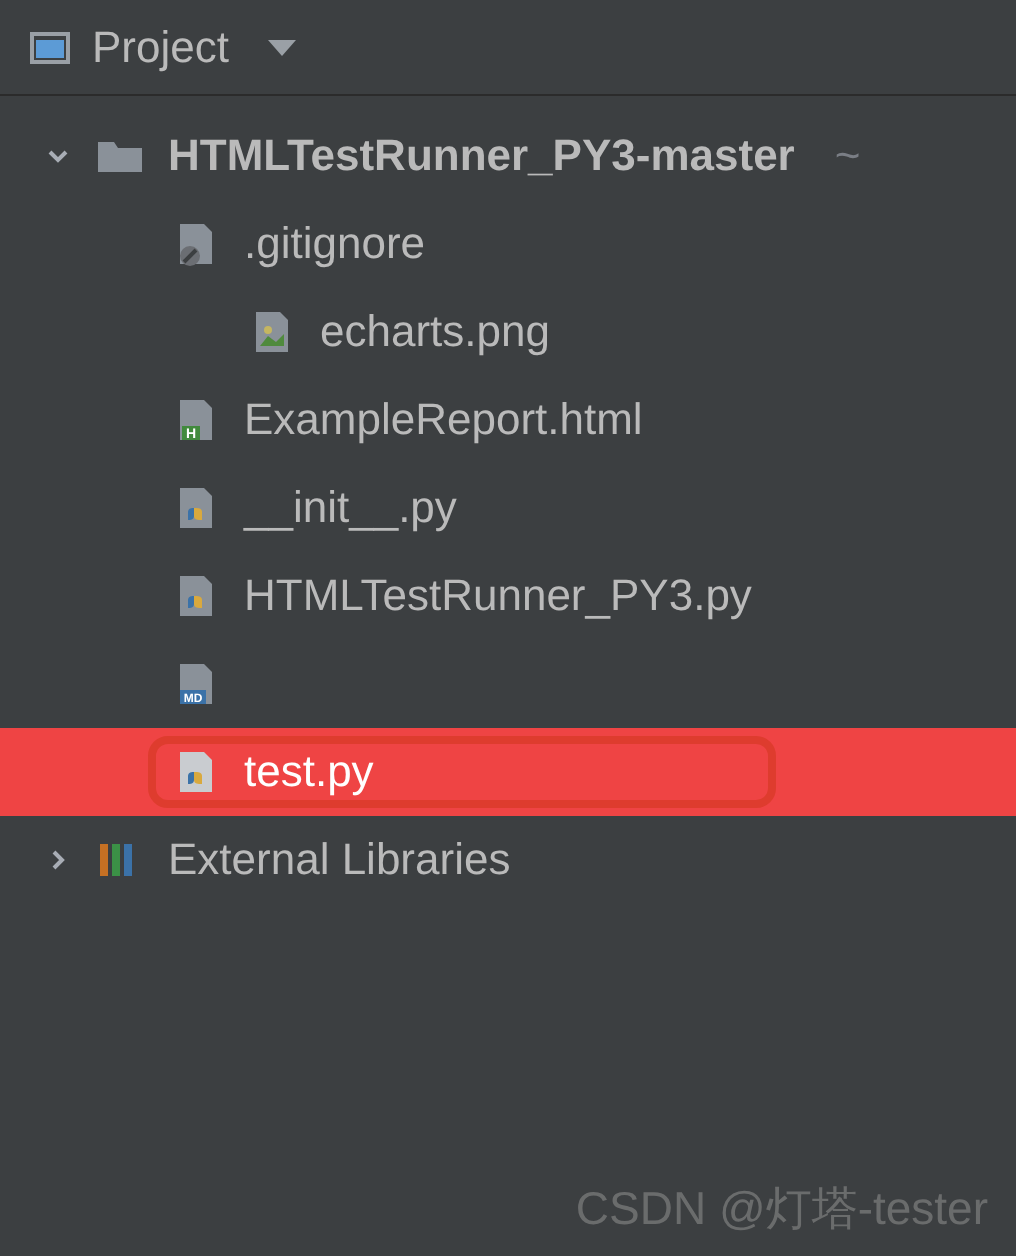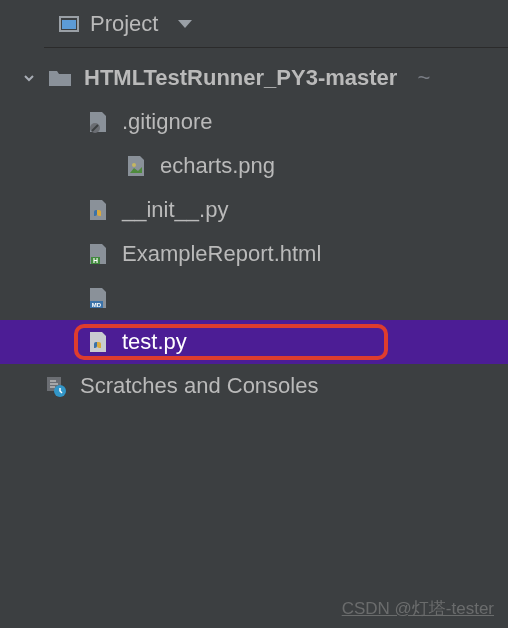--- a/index.html
+++ b/index.html
@@ -17,21 +17,20 @@
       overflow: hidden;
       position: relative;
     }
     .header {
       display: flex;
       align-items: center;
       height: 48px;
       padding: 0 14px;
       border-bottom: 1px solid #2b2b2b;
       gap: 10px;
-      margin-left: 44px;
     }
     .header-icon {
       width: 22px;
       height: 22px;
       display: flex;
       align-items: center;
       justify-content: center;
     }
     .header-title {
       color: #bababa;
@@ -50,21 +49,21 @@
     }
     .tree-row {
       display: flex;
       align-items: center;
       height: 44px;
       white-space: nowrap;
       gap: 12px;
       position: relative;
     }
     .tree-row.selected {
-      background: #4c1d95;
+      background: #ef4444;
     }
     .tree-row.selected .label {
       color: #ffffff;
     }
     .highlight-box {
       position: absolute;
       left: 74px;
       top: 4px;
       width: 314px;
       height: 36px;
@@ -96,23 +95,22 @@
     }
     .tilde {
       color: #7a7e85;
       margin-left: 8px;
     }
     .watermark {
       position: absolute;
       bottom: 8px;
       right: 14px;
       color: #8a8a8a;
-      font-size: 17px;
+      font-size: 23px;
       opacity: 0.6;
-      text-decoration: underline;
     }
   </style>
 </head>
 <body>
 
 <div class="header">
   <span class="header-icon">
     <svg width="22" height="22" viewBox="0 0 22 22">
       <rect x="2" y="4" width="18" height="14" fill="none" stroke="#9aa0a6" stroke-width="2"></rect>
       <rect x="4" y="7" width="14" height="9" fill="#5c9bd6"></rect>
@@ -163,39 +161,50 @@
       </svg>
     </span>
     <span class="label">echarts.png</span>
   </div>
 
   <div class="tree-row">
     <span class="indent" style="width:74px"></span>
     <span class="icon">
       <svg width="20" height="22" viewBox="0 0 20 22">
         <path d="M2 1 L14 1 L18 5 L18 21 L2 21 Z" fill="#8a9199"></path>
+        <rect x="3" y="14" width="9" height="7" fill="#418a3d"></rect>
+        <text x="7.5" y="20" font-size="7" fill="#fff" text-anchor="middle" font-weight="bold">H</text>
+      </svg>
+    </span>
+    <span class="label">ExampleReport.html</span>
+  </div>
+
+  <div class="tree-row">
+    <span class="indent" style="width:74px"></span>
+    <span class="icon">
+      <svg width="20" height="22" viewBox="0 0 20 22">
+        <path d="M2 1 L14 1 L18 5 L18 21 L2 21 Z" fill="#8a9199"></path>
         <path d="M6 13 C6 11 8 11 9 11 L9 15 C9 17 7 17 6 17 Z" fill="#3b72a8"></path>
         <path d="M9 15 L9 11 C11 11 13 11 13 13 L13 17 C11 17 9 17 9 15 Z" fill="#d9a93e"></path>
       </svg>
     </span>
     <span class="label">__init__.py</span>
   </div>
 
   <div class="tree-row">
     <span class="indent" style="width:74px"></span>
     <span class="icon">
       <svg width="20" height="22" viewBox="0 0 20 22">
         <path d="M2 1 L14 1 L18 5 L18 21 L2 21 Z" fill="#8a9199"></path>
-        <rect x="3" y="14" width="9" height="7" fill="#418a3d"></rect>
-        <text x="7.5" y="20" font-size="7" fill="#fff" text-anchor="middle" font-weight="bold">H</text>
-      </svg>
-    </span>
-    <span class="label">ExampleReport.html</span>
-  </div>
-
+        <path d="M6 13 C6 11 8 11 9 11 L9 15 C9 17 7 17 6 17 Z" fill="#3b72a8"></path>
+        <path d="M9 15 L9 11 C11 11 13 11 13 13 L13 17 C11 17 9 17 9 15 Z" fill="#d9a93e"></path>
+      </svg>
+    </span>
+    <span class="label">HTMLTestRunner_PY3.py</span>
+  </div>
 
   <div class="tree-row">
     <span class="indent" style="width:74px"></span>
     <span class="icon">
       <svg width="20" height="22" viewBox="0 0 20 22">
         <path d="M2 1 L14 1 L18 5 L18 21 L2 21 Z" fill="#8a9199"></path>
         <rect x="2" y="14" width="13" height="7" fill="#3b72a8"></rect>
         <text x="8.5" y="20" font-size="6" fill="#fff" text-anchor="middle" font-weight="bold">MD</text>
       </svg>
     </span>
@@ -207,29 +216,33 @@
       <svg width="20" height="22" viewBox="0 0 20 22">
         <path d="M2 1 L14 1 L18 5 L18 21 L2 21 Z" fill="#c9ccd0"></path>
         <path d="M6 13 C6 11 8 11 9 11 L9 15 C9 17 7 17 6 17 Z" fill="#3b72a8"></path>
         <path d="M9 15 L9 11 C11 11 13 11 13 13 L13 17 C11 17 9 17 9 15 Z" fill="#d9a93e"></path>
       </svg>
     </span>
     <span class="label">test.py</span>
     <span class="highlight-box"></span>
   </div>
 
-
-  <div class="tree-row">
-    <span class="indent" style="width:32px"></span>
+  <div class="tree-row">
+    <span class="indent" style="width:10px"></span>
+    <span class="chevron">
+      <svg width="12" height="12" viewBox="0 0 12 12">
+          <path d="M4 2 L8 6 L4 10" stroke="#a8adb5" stroke-width="2" fill="none"></path>
+        </svg>
+    </span>
     <span class="icon">
       <svg width="24" height="22" viewBox="0 0 24 22">
-        <rect x="3" y="2" width="14" height="14" fill="#6b6e73"></rect>
-        <path d="M6 6 L12 6 M6 9 L14 9 M6 12 L11 12" stroke="#bababa" stroke-width="1.5"></path>
-        <circle cx="16" cy="16" r="6" fill="#3296c8"></circle>
-        <path d="M16 13 L16 16 L18 18" stroke="#fff" stroke-width="1.5" fill="none"></path>
-      </svg>
-    </span>
-    <span class="label">Scratches and Consoles</span>
-  </div>
+        <rect x="2" y="3" width="4" height="16" fill="#c57023"></rect>
+        <rect x="8" y="3" width="4" height="16" fill="#3b9146"></rect>
+        <rect x="14" y="3" width="4" height="16" fill="#3b72a8"></rect>
+      </svg>
+    </span>
+    <span class="label">External Libraries</span>
+  </div>
+
 
 </div>
 
 <div class="watermark">CSDN @灯塔-tester</div>
 
 </body></html>

